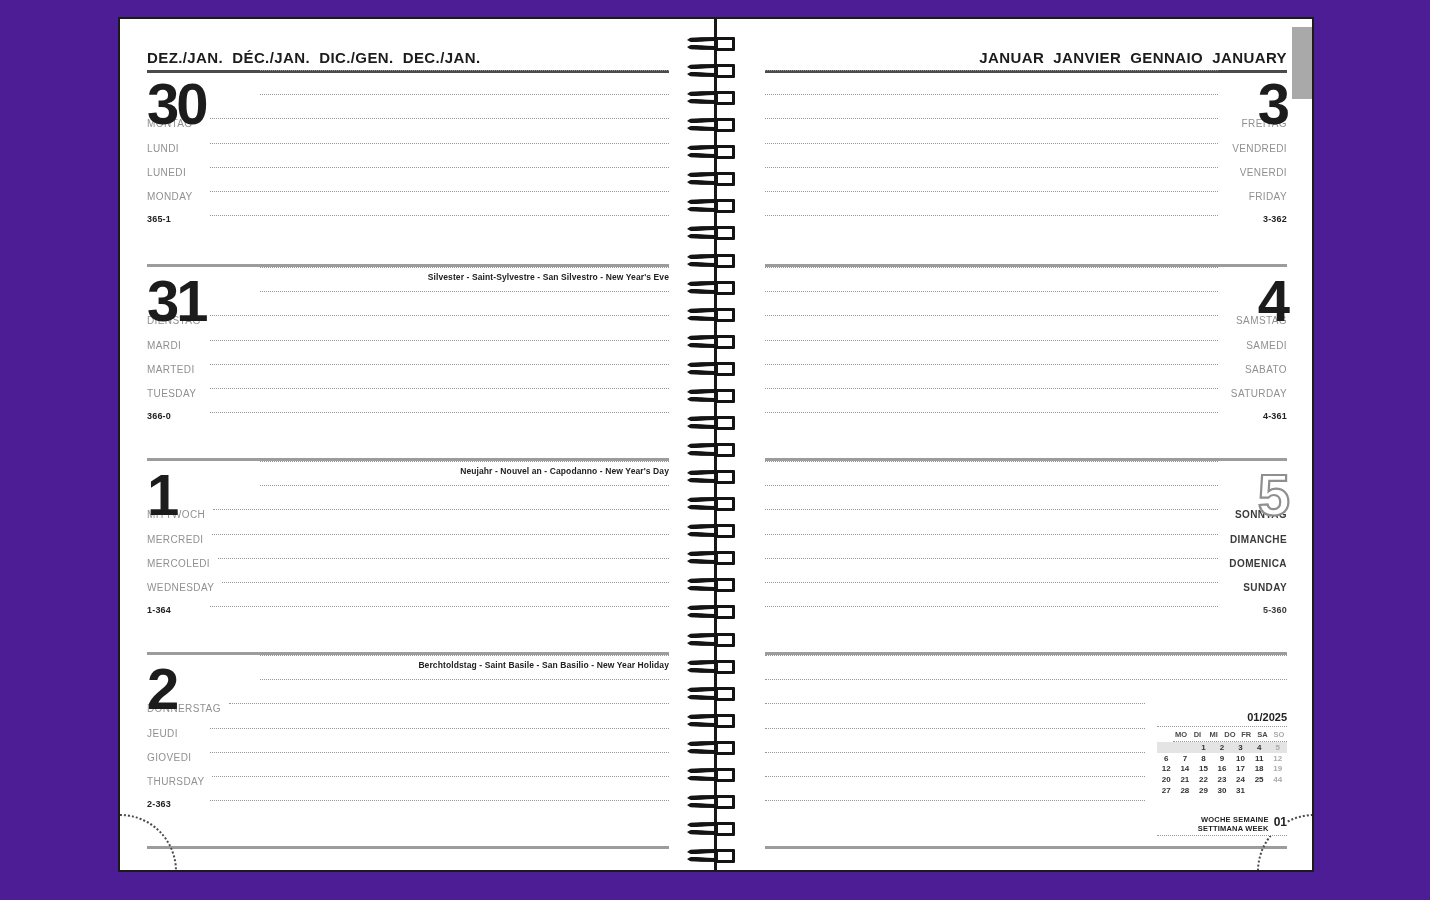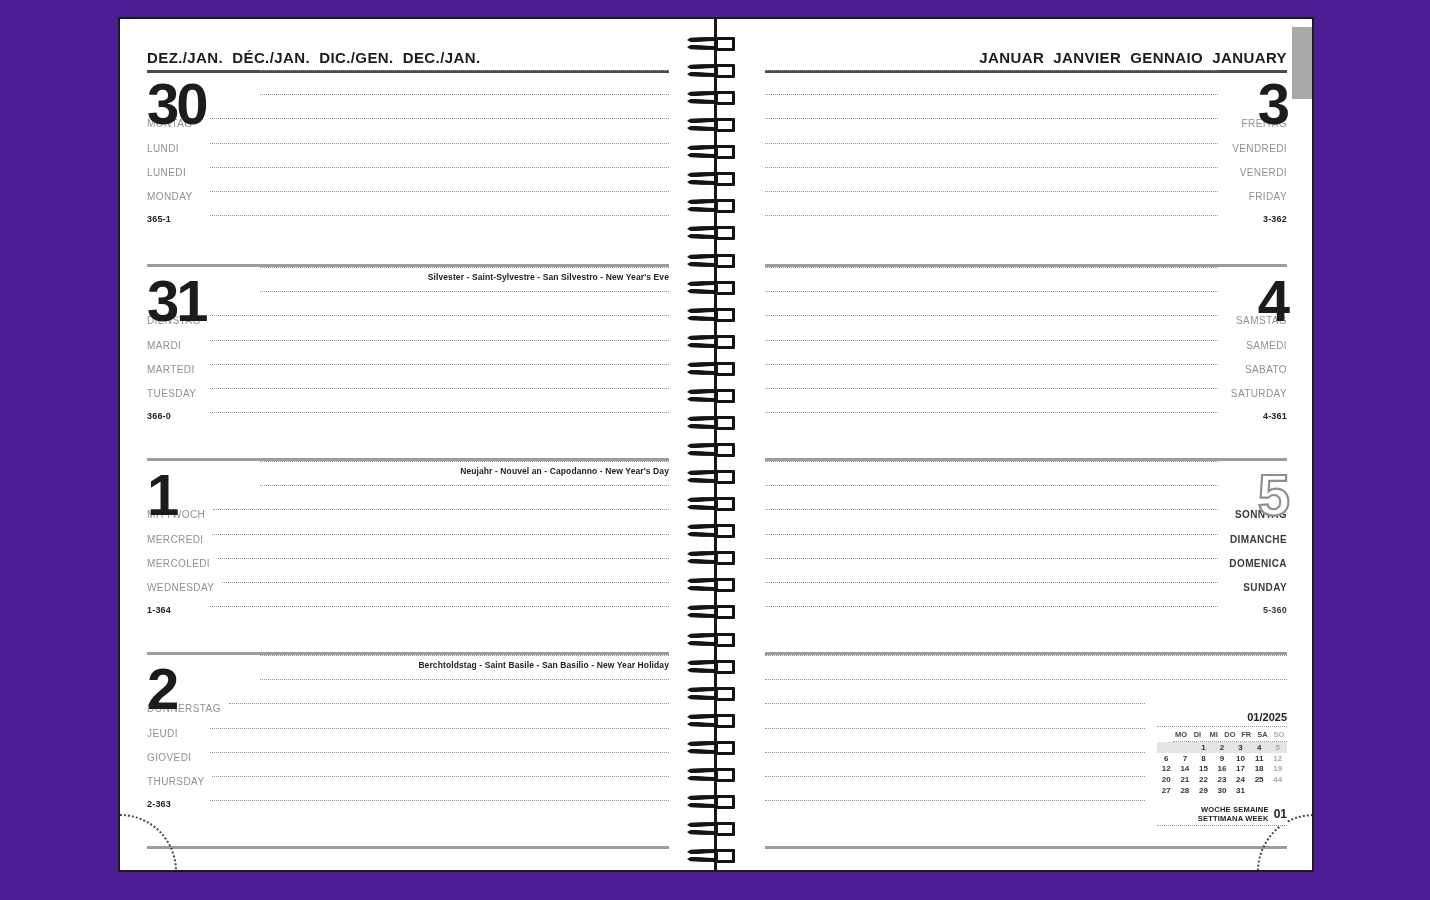--- a/index.html
+++ b/index.html
@@ -56,22 +56,22 @@
   
   .mini-cal{position:absolute;right:0;top:56px;width:130px;z-index:2;background:#fff;}
   .cal-month{text-align:right;font-size:11px;font-weight:bold;color:#222;
              padding-bottom:3px;border-bottom:1px dotted #999;}
   .cal-head{display:grid;grid-template-columns:repeat(7,1fr);font-size:7.5px;font-weight:bold;
             color:#4a4a4a;padding:3px 0 2px 0;border-bottom:1px dotted #999;text-align:center;margin-left:16px;}
   .cal-row{display:grid;grid-template-columns:repeat(7,1fr);font-size:8px;font-weight:bold;
            color:#333;height:10.8px;align-items:center;text-align:center;}
   .cal-row.hl{background:#e4e4e4;}
   .sun{color:#ababab !important;}
-  .cal-week-line{margin-top:9px;text-align:right;border-bottom:1px dotted #999;padding-bottom:2px;
-                 display:flex;align-items:center;justify-content:flex-end;gap:5px;}
+  .cal-week-line{margin-top:19px;text-align:right;border-bottom:1px dotted #999;padding-bottom:2px;
+                 display:flex;align-items:flex-start;justify-content:flex-end;gap:5px;}
   .week-words{font-size:7.5px;font-weight:bold;color:#222;letter-spacing:.2px;}
   .week-num{font-size:12px;font-weight:bold;color:#222;}
 </style>
 </head>
 <body>
 
 <div class="stage">
   <div class="book">
 
     <div class="hdr hdr-left">DEZ./JAN.  DÉC./JAN.  DIC./GEN.  DEC./JAN.</div>

